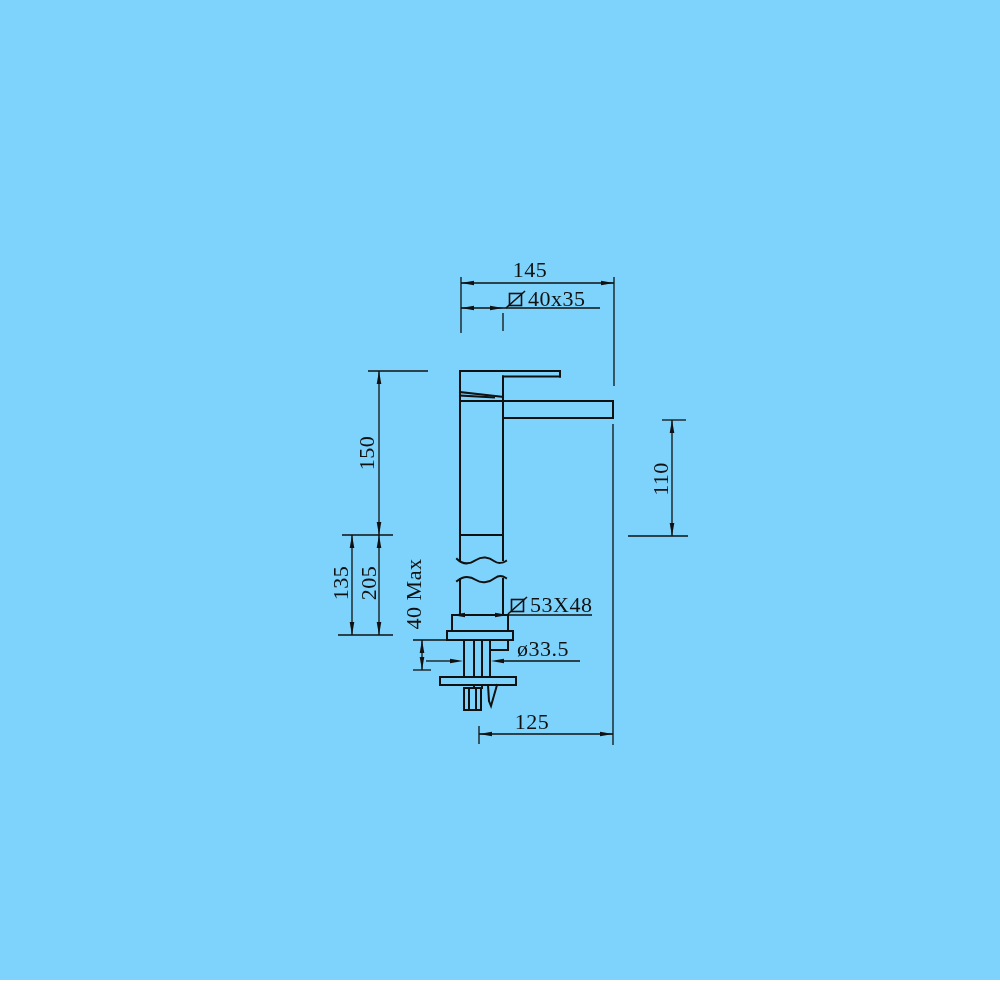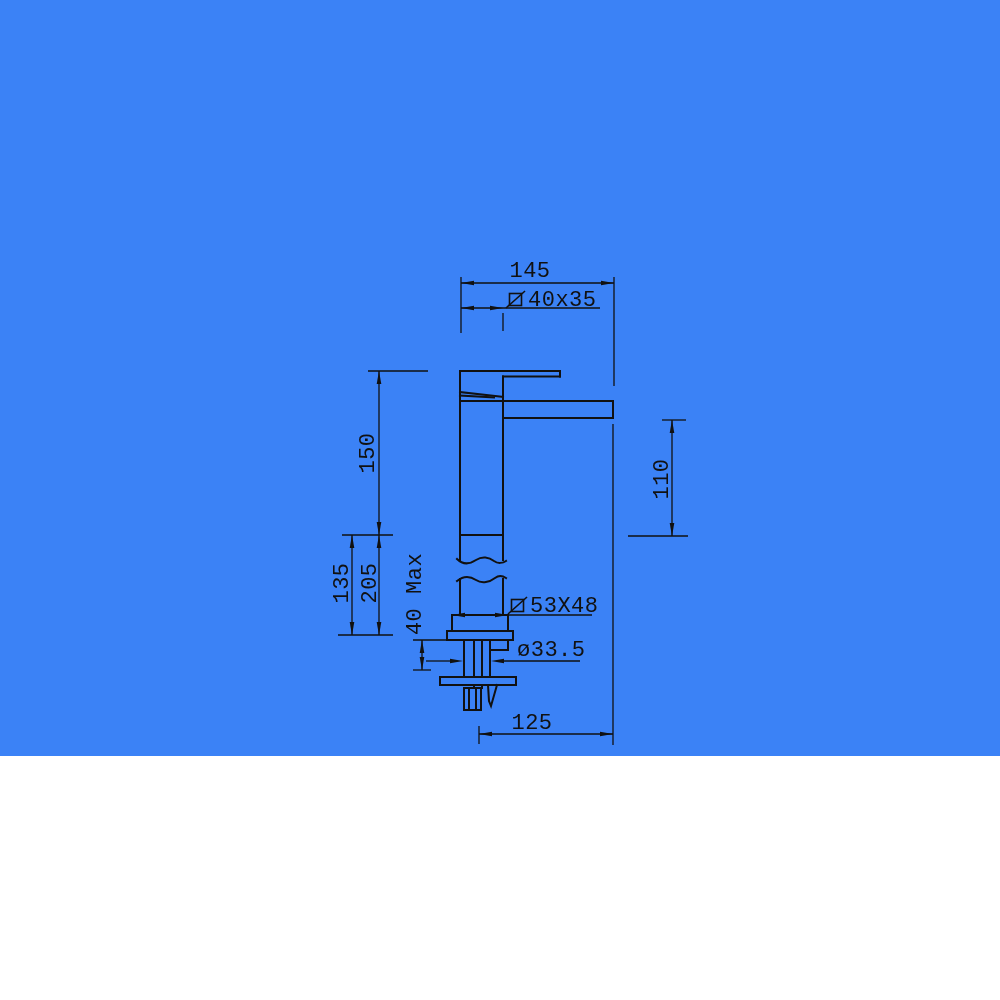--- a/index.html
+++ b/index.html
@@ -1,17 +1,17 @@
 <!DOCTYPE html>
 <html><head>
 <meta charset="utf-8">
 <style>
   html,body{margin:0;padding:0;background:#fff;}
-  .stage{position:relative;width:1000px;height:756px;background:#3b82f6;overflow:hidden;
-         font-family:Liberation Mono, monospace;}
+  .stage{position:relative;width:1000px;height:980px;background:#7dd3fc;overflow:hidden;
+         font-family:Liberation Serif, serif;}
   svg{position:absolute;left:0;top:0;}
   .obj{stroke:#111;stroke-width:2;fill:none;stroke-linecap:square;}
   .thin{stroke:#111;stroke-width:1.3;fill:none;stroke-linecap:butt;}
   .arrow{fill:#111;stroke:none;}
   .dimtext{fill:#111;font-size:22px;letter-spacing:0.5px;}
   .sym{stroke:#111;stroke-width:1.6;fill:none;}
 </style>
 </head>
 <body>
 

